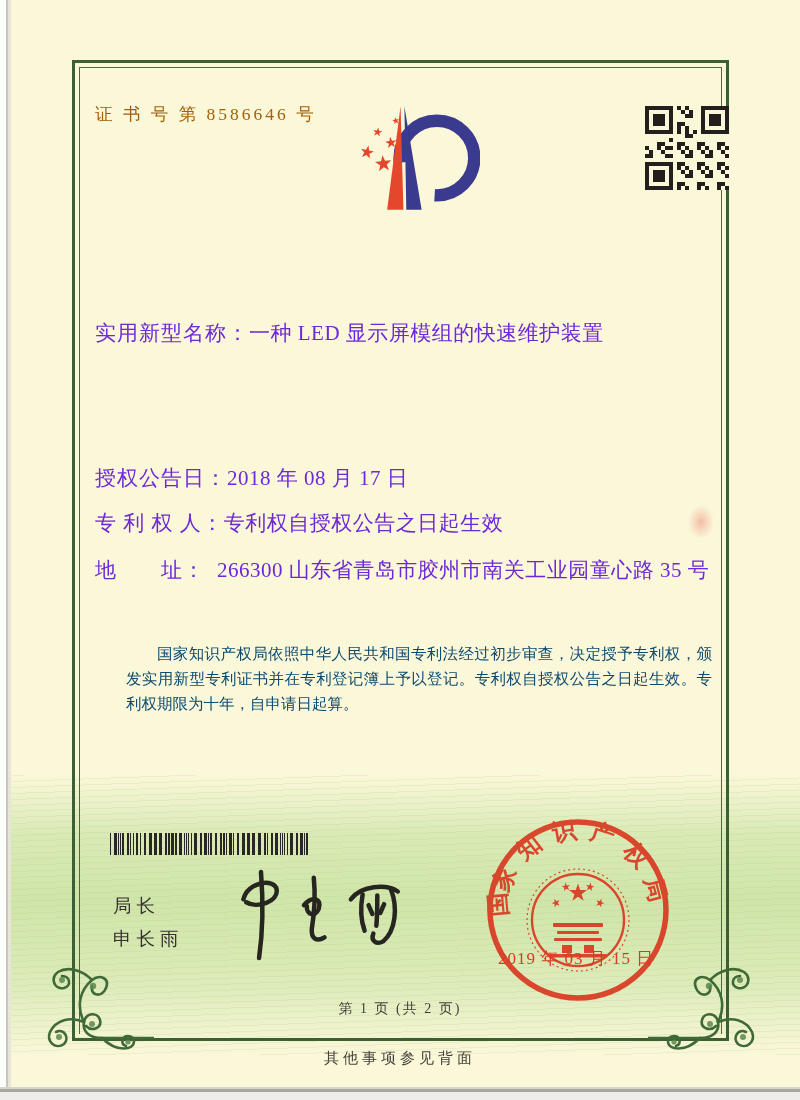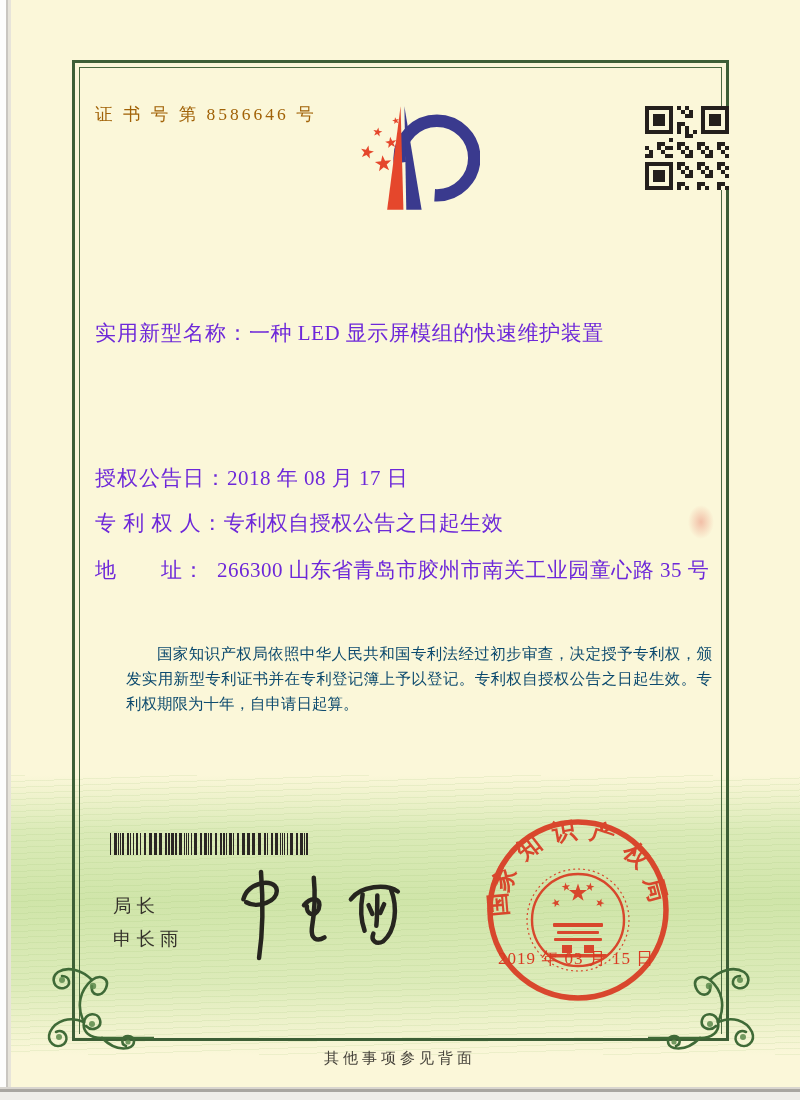--- a/index.html
+++ b/index.html
@@ -367,14 +367,15 @@
       <text transform="translate(82.5,24.1) rotate(-10)">识</text>
       <text transform="translate(117.2,26.5) rotate(18)">产</text>
       <text transform="translate(147.7,45.9) rotate(47)">权</text>
       <text transform="translate(164.5,76.4) rotate(75)">局</text>
     </g>
   </svg>
   <div class="seal-date">2019 年 03 月 15 日</div>
 
   <div class="smudge"></div>
 
+  <div class="page-no">第 1 页 (共 2 页)</div>
   <div class="back-note">其他事项参见背面</div>
 </div>
 
 </body></html>

